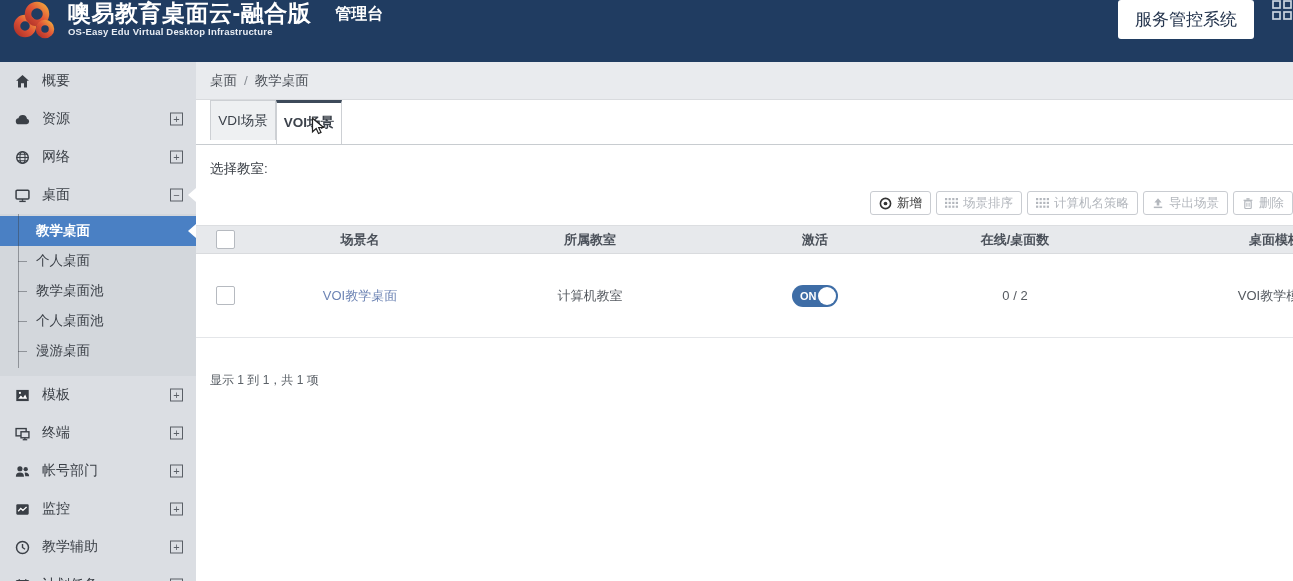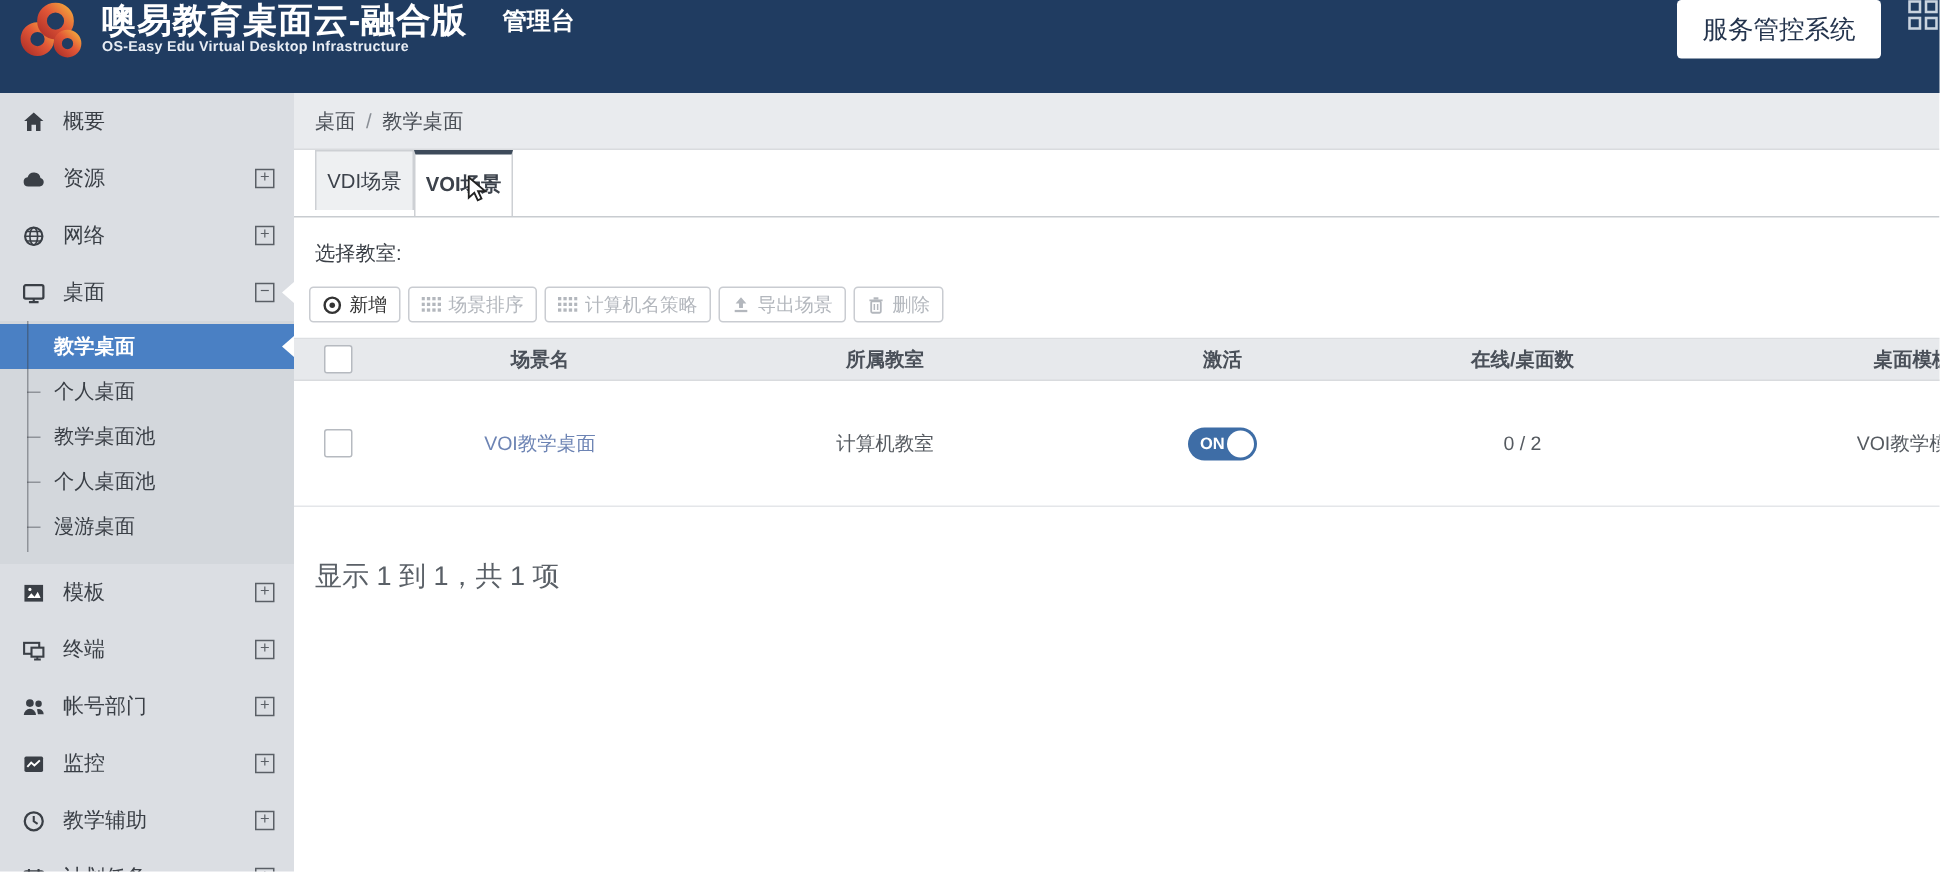--- a/index.html
+++ b/index.html
@@ -55,21 +55,21 @@
   .tab.active { background:#ffffff; border-left:1px solid #cdd0d4; border-right:1px solid #cdd0d4;
                 border-top:3px solid #3d4a5a; height:44px; line-height:40px;
                 margin-bottom:-1px; font-weight:bold; }
 
   .filter-row { display:flex; align-items:flex-start; margin:15px 0 0 14px;gap:36px; }
   .filter-label { font-size:13.5px; color:#3a3f46; }
   .select-box { margin-left:10px; width:118px; height:27px; border:1px solid #8d949c;
                 border-radius:3px; background:#fff; display:flex; align-items:center;
                 justify-content:space-between; padding:0 9px; font-size:13px; color:#2f3338; cursor:pointer; }
 
-  .toolbar { display:flex; gap:5px; margin:13px 0 0 10px; }
+  .toolbar { display:flex; gap:5px; margin:13px 0 0 10px;justify-content:flex-end; }
   .btn { display:inline-flex; align-items:center; gap:5px; border:1px solid #c9ccd1;
          background:#fff; border-radius:3px; padding:0 8px; height:24px;
          font-size:12.5px; color:#333; cursor:pointer; }
   .btn.disabled { color:#b3b7bd; }
 
   .table-wrap { margin-top:10px; width:1252px; overflow:hidden; }
   table { width:1234px; table-layout:fixed; border-collapse:collapse; font-size:13px; }
   thead tr { background:#e7e9ec; height:28px; }
   th { font-weight:bold; color:#4a5059; text-align:center;
        border-top:1px solid #dcdee1; border-bottom:1px solid #d9dbde; }
@@ -77,21 +77,21 @@
   td { text-align:center; color:#555a60; }
   .checkbox { width:19px; height:19px; border:1px solid #b6bac0; background:#fff;
               border-radius:2px; margin-left:20px; cursor:pointer; }
   .scene-link { color:#6d84b4; cursor:pointer; text-decoration:none; }
   .toggle { display:inline-flex; align-items:center; width:46px; height:22px;
             border-radius:11px; background:#3e6da6; position:relative; cursor:pointer; }
   .toggle-label { color:#fff; font-size:11px; font-weight:bold; margin-left:8px; }
   .toggle-knob { position:absolute; right:2px; top:2px; width:18px; height:18px;
                  background:#fff; border-radius:50%; }
 
-  .footer-info { margin:34px 0 0 14px; font-size:18px; color:#5a6067; }
+  .footer-info { margin:34px 0 0 14px; font-size:12px; color:#5a6067; }
 
   .mouse-cursor { position:absolute; left:311px; top:117px; z-index:50; pointer-events:none; }
 </style>
 </head>
 <body>
 
 <div class="header">
   <svg class="logo" width="46" height="42" viewBox="0 0 46 42">
     <defs>
       <linearGradient id="lg" x1="0" y1="1" x2="1" y2="0">

